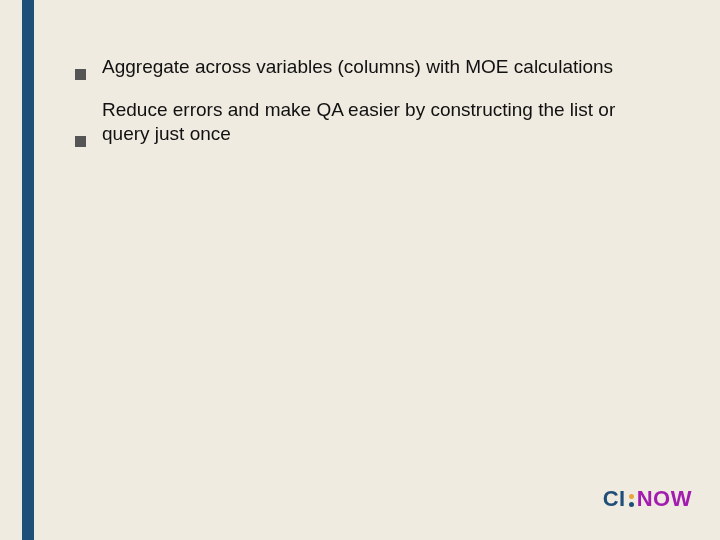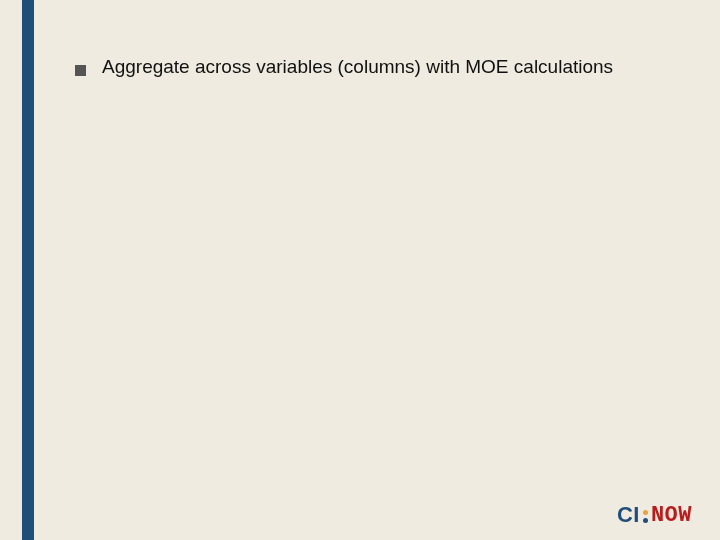--- a/index.html
+++ b/index.html
@@ -28,39 +28,39 @@
     font-weight: 400;
     color: #111;
     margin-bottom: 52px;
     letter-spacing: 0.2px;
   }
   .bullets {
     list-style: none;
   }
   .bullets li {
     display: flex;
-    align-items: center;
+    align-items: flex-end;
     margin-bottom: 18px;
     font-size: 19px;
     line-height: 1.3;
     color: #111;
   }
   .bullet-marker {
     width: 11px;
     height: 11px;
     background: #555;
     flex-shrink: 0;
     margin-top: 6px;
     margin-right: 16px;
   }
   .bullet-text { flex: 1; }
   .logo {
     position: absolute;
     right: 28px;
-    bottom: 12px;
+    bottom: 28px;
     display: flex;
     align-items: center;
     font-family: Arial, sans-serif;
     font-weight: 700;
     font-size: 22px;
     letter-spacing: 0.5px;
   }
   .logo .ci { color: #1f4e79; }
   .logo .dots {
     display: inline-flex;
@@ -68,32 +68,36 @@
     margin: 0 3px;
     gap: 3px;
     position: relative;
     top: 1px;
   }
   .logo .dot {
     width: 5px; height: 5px; border-radius: 50%;
   }
   .logo .dot.top { background: #e8a33d; }
   .logo .dot.bot { background: #1f4e79; }
-  .logo .now { color: #b91c1c; font-family: Liberation Mono, monospace; }
+  .logo .now { color: #a21caf; }
 </style>
 </head>
 <body>
 
 <div class="accent-bar"></div>
 
 <div class="content">
   <ul class="bullets">
     <li>
       <span class="bullet-marker"></span>
       <span class="bullet-text">Aggregate across variables (columns) with MOE calculations</span>
+    </li>
+    <li>
+      <span class="bullet-marker"></span>
+      <span class="bullet-text">Reduce errors and make QA easier by constructing the list or query just once</span>
     </li>
   </ul>
 </div>
 
 <div class="logo">
   <span class="ci">CI</span>
   <span class="dots">
     <span class="dot top"></span>
     <span class="dot bot"></span>
   </span>

